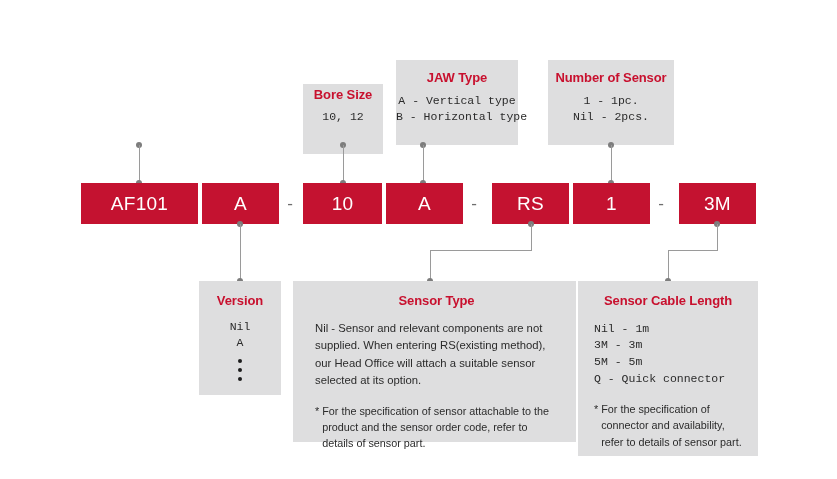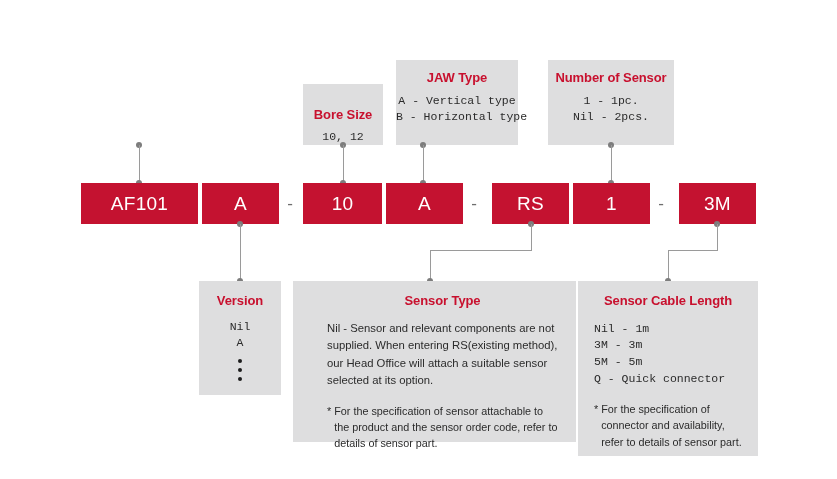--- a/index.html
+++ b/index.html
@@ -116,21 +116,21 @@
     border-radius: 50%;
     background: #7d7d7d;
   }
 </style>
 </head>
 <body>
 
 <div id="stage">
 
 
-  <div class="box" style="left:303px; top:84px; width:80px; height:61px; padding-top:23px;">
+  <div class="box" style="left:303px; top:84px; width:80px; height:70px; padding-top:3px;">
     <div class="box-title">Bore Size</div>
     <div class="box-lines" style="margin-top:6px;">
       <div>10, 12</div>
     </div>
   </div>
 
   <div class="box" style="left:396px; top:60px; width:122px; height:85px; padding-top:10px;">
     <div class="box-title">JAW Type</div>
     <div class="box-lines" style="margin-top:7px;">
       <div>A - Vertical type</div>
@@ -218,21 +218,21 @@
       <div>Nil</div>
       <div>A</div>
     </div>
     <span class="vdots">
       <i></i>
         <i></i>
         <i></i>
     </span>
   </div>
 
-  <div class="box left-text" style="left:293px; top:281px; width:283px; height:161px; padding:12px 18px 0 34px;">
+  <div class="box left-text" style="left:293px; top:281px; width:283px; height:161px; padding:12px 18px 0 22px;">
     <div class="box-title">Sensor Type</div>
     <div class="para" style="margin-top:11px;">Nil - Sensor and relevant components are not supplied. When entering RS(existing method), our Head Office will attach a suitable sensor selected at its option.</div>
     <div class="note" style="margin-top:13px;">
       <span class="star">*</span>
       <span>For the specification of sensor attachable to the product and the sensor order code, refer to details of sensor part.</span>
     </div>
   </div>
 
   <div class="box left-text" style="left:578px; top:281px; width:180px; height:175px; padding:12px 16px 0 16px;">
     <div class="box-title">Sensor Cable Length</div>

